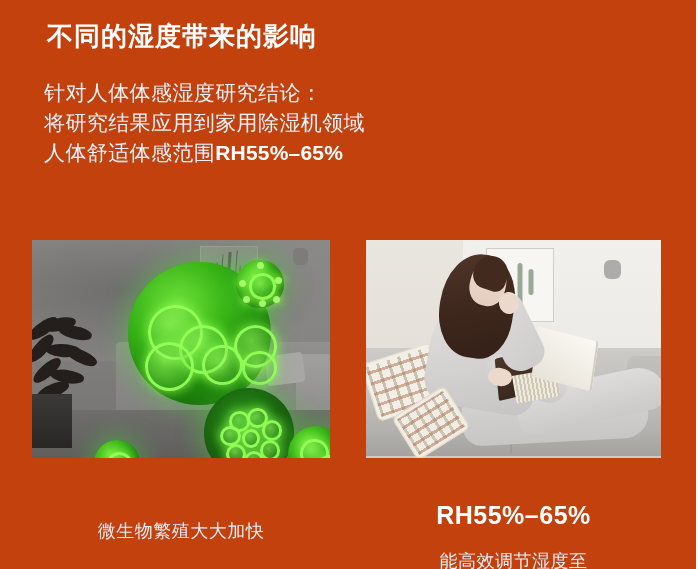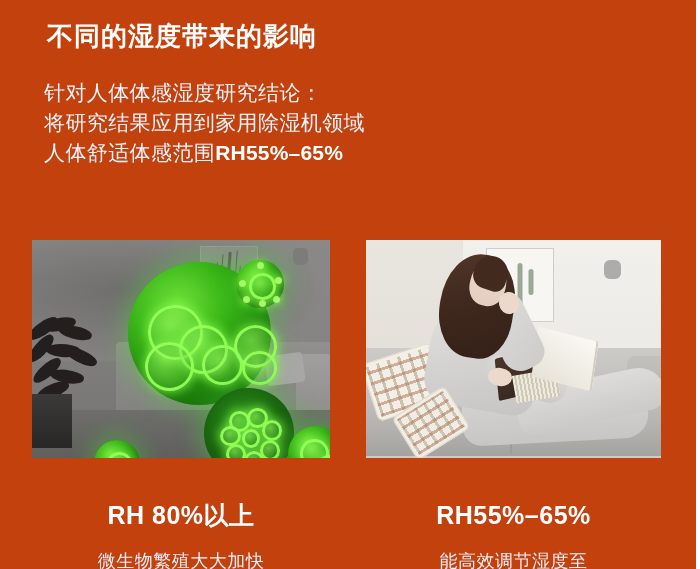--- a/index.html
+++ b/index.html
@@ -412,21 +412,20 @@
       <div class="arm-up"></div>
       <div class="hair"></div>
       <div class="head"></div>
       <div class="hair-front"></div>
       <div class="hand"></div>
       <div class="pillow2"></div>
     </div>
   </div>
 
   <div class="caption" id="caption-left">
-    <span class="cap-title">RH 80%以上</span>
     <span class="cap-sub">微生物繁殖大大加快</span>
   </div>
 
   <div class="caption" id="caption-right">
     <span class="cap-title">RH55%–65%</span>
     <span class="cap-sub">能高效调节湿度至</span>
   </div>
 
 </div>
 

